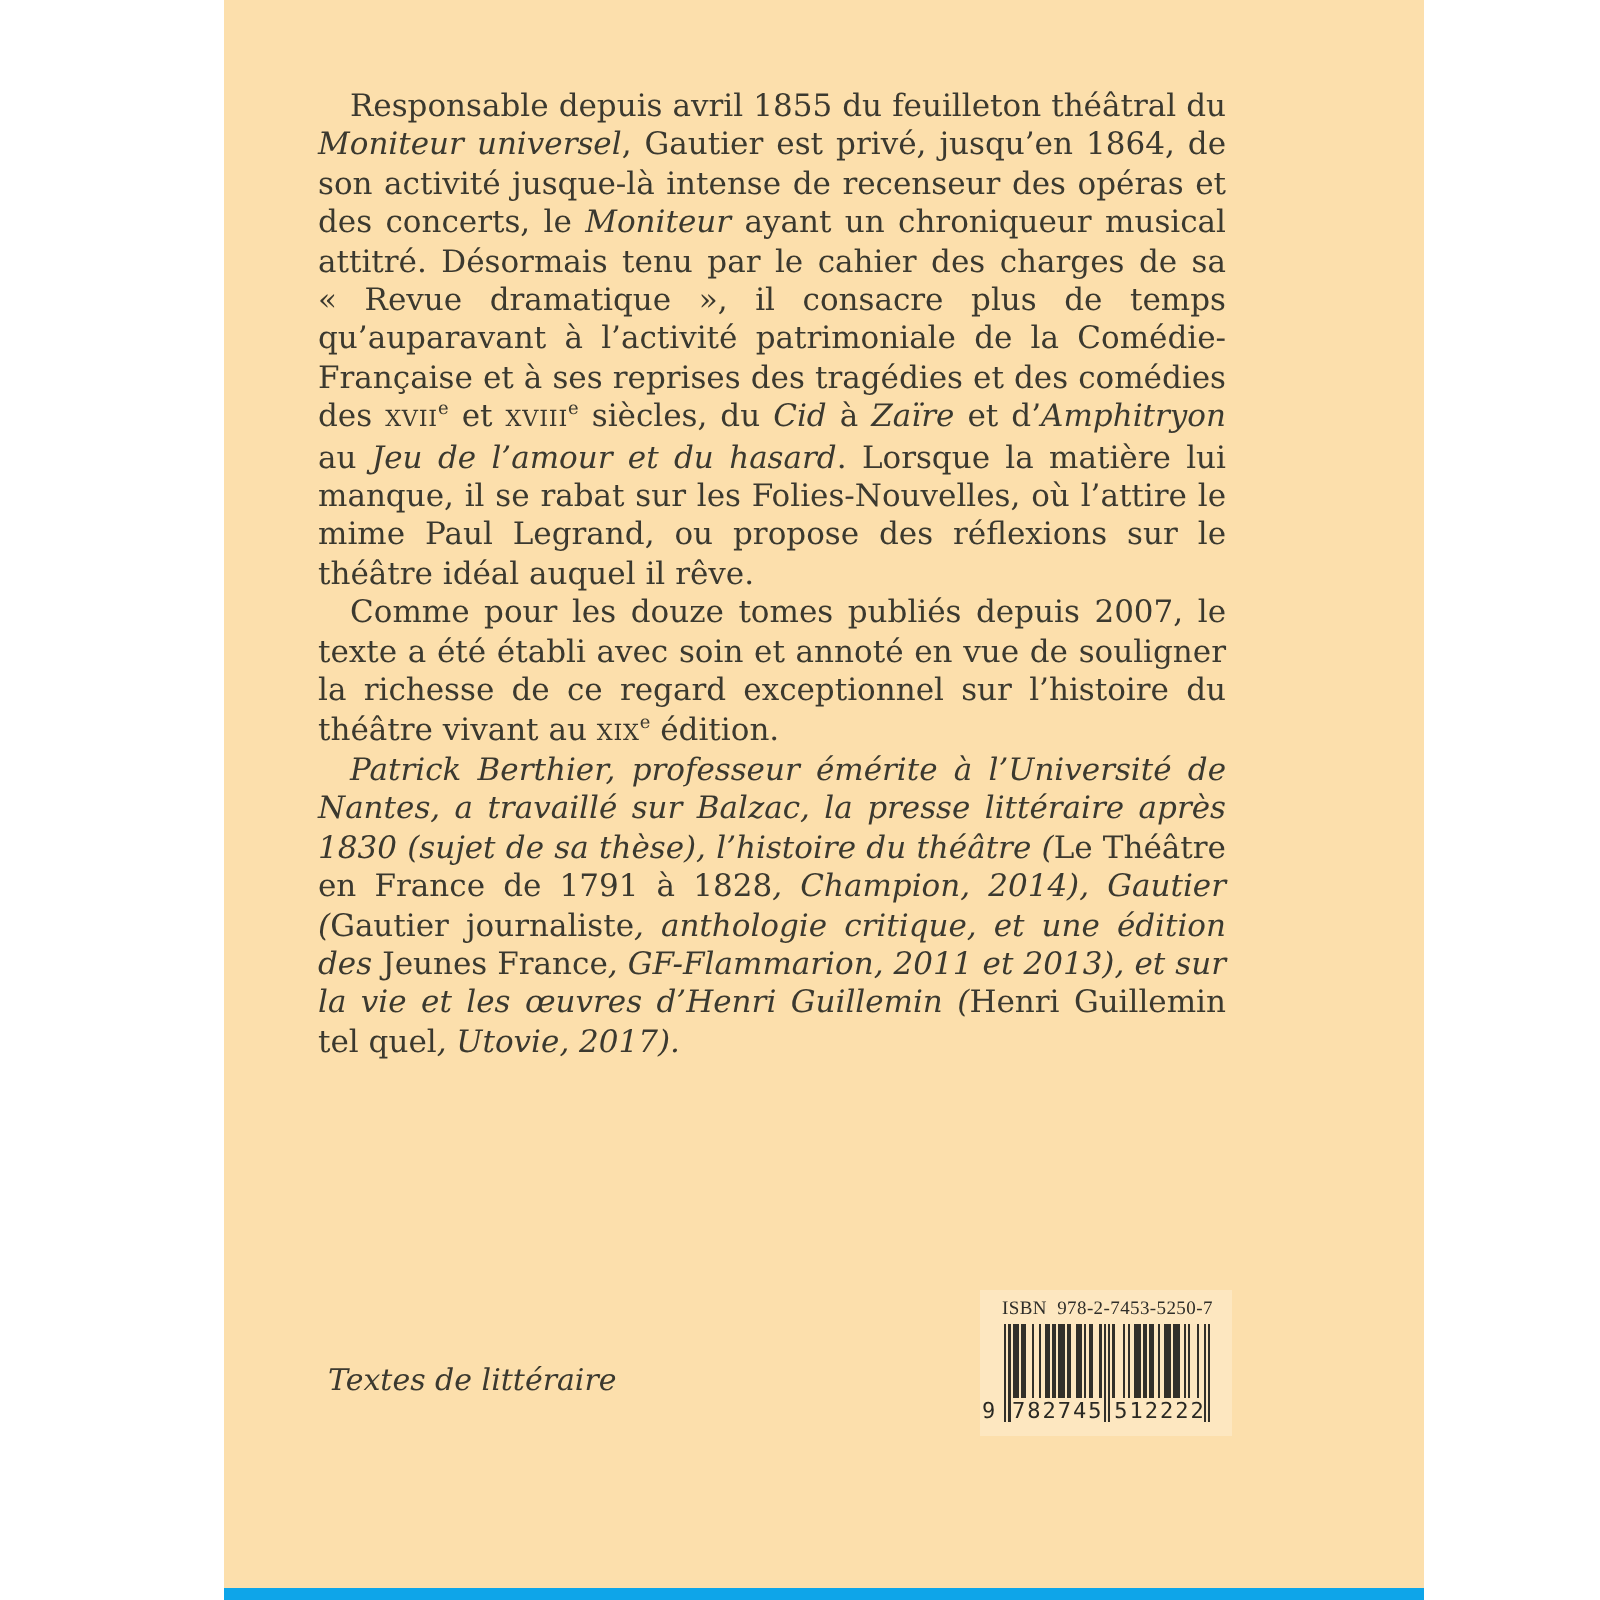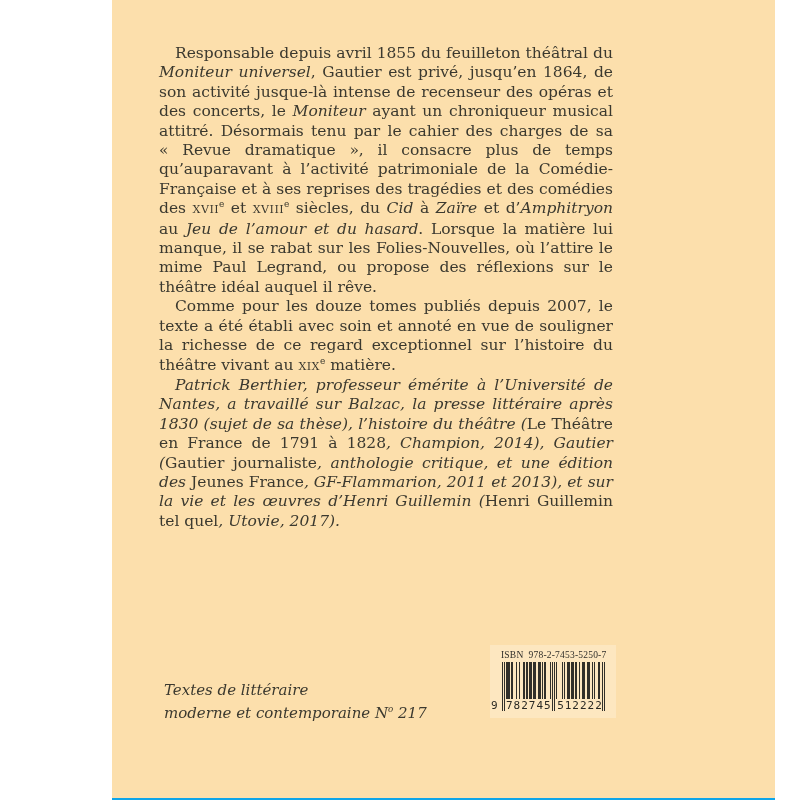--- a/index.html
+++ b/index.html
@@ -1,19 +1,19 @@
 <!DOCTYPE html>
 <html><head>
 <meta charset="utf-8">
 <style>
   html,body{margin:0;padding:0;background:#ffffff;}
   .stage{position:relative;width:800px;height:800px;background:#ffffff;overflow:hidden;
          font-family:"DejaVu Serif","Liberation Serif",serif;}
-  .cover{position:absolute;left:112px;top:0;width:663px;height:800px;background:#fcdfac;
-         border-bottom:2px solid #0ea5e9;box-sizing:border-box;}
+  .cover{position:absolute;left:112px;top:0;width:600px;height:800px;background:#fcdfac;
+         border-bottom:6px solid #0ea5e9;box-sizing:border-box;}
   .textblock{position:absolute;left:47px;top:44px;width:454px;color:#3b392f;
              font-size:15.5px;line-height:19.4px;text-align:justify;}
   .textblock p{margin:0;text-indent:16px;}
   .bio{margin-top:23px;font-style:italic;text-align:justify;}
   .it{font-style:italic;}
   .rm{font-style:normal;}
   .sc{font-size:0.72em;letter-spacing:0.4px;}
   .sup{vertical-align:super;font-size:0.58em;line-height:0;}
   .collection{position:absolute;left:52px;top:679px;color:#3b392f;font-style:italic;
               font-size:15px;line-height:22.5px;white-space:nowrap;}
@@ -31,27 +31,26 @@
   .bc-d2{left:67px;top:54px;width:46px;text-align:center;}
 </style>
 </head>
 <body>
 
 <div class="stage">
   <div class="cover">
 
     <div class="textblock">
       <p><span>Responsable depuis avril 1855 du feuilleton théâtral du </span><span class="it">Moniteur universel</span><span>, Gautier est privé, jusqu’en 1864, de son activité jusque-là intense de recenseur des opéras et des concerts, le </span><span class="it">Moniteur</span><span> ayant un chroniqueur musical attitré. Désormais tenu par le cahier des charges de sa «&nbsp;Revue dramatique&nbsp;», il consacre plus de temps qu’auparavant à l’activité patrimoniale de la Comédie-Française et à ses reprises des tragédies et des comédies des </span><span class="sc">XVII</span><span class="sup">e</span><span> et </span><span class="sc">XVIII</span><span class="sup">e</span><span> siècles, du </span><span class="it">Cid</span><span> à </span><span class="it">Zaïre</span><span> et d’</span><span class="it">Amphitryon</span><span> au </span><span class="it">Jeu de l’amour et du hasard</span><span>. Lorsque la matière lui manque, il se rabat sur les Folies-Nouvelles, où l’attire le mime Paul Legrand, ou propose des réflexions sur le théâtre idéal auquel il rêve.</span></p>
-      <p><span>Comme pour les douze tomes publiés depuis 2007, le texte a été établi avec soin et annoté en vue de souligner la richesse de ce regard exceptionnel sur l’histoire du théâtre vivant au </span><span class="sc">XIX</span><span class="sup">e</span><span> matière.</span></p>
+      <p><span>Comme pour les douze tomes publiés depuis 2007, le texte a été établi avec soin et annoté en vue de souligner la richesse de ce regard exceptionnel sur l’histoire du théâtre vivant au </span><span class="sc">XIX</span><span class="sup">e</span><span> édition.</span></p>
       <p class="bio"><span>Patrick Berthier, professeur émérite à l’Université de Nantes, a travaillé sur Balzac, la presse littéraire après 1830 (sujet de sa thèse), l’histoire du théâtre (</span><span class="rm">Le Théâtre en France de 1791 à 1828</span><span>, Champion, 2014), Gautier (</span><span class="rm">Gautier journaliste</span><span>, anthologie critique, et une édition des </span><span class="rm">Jeunes France</span><span>, GF-Flammarion, 2011 et 2013), et sur la vie et les œuvres d’Henri Guillemin (</span><span class="rm">Henri Guillemin tel quel</span><span>, Utovie, 2017).</span></p>
     </div>
 
     <div class="collection">
       <div>Textes de littéraire</div>
-      <div><span>moderne et contemporaine N</span><span class="sup">o</span><span>&nbsp;217</span></div>
     </div>
 
     <div class="barcode">
       <div class="isbn-label">ISBN  978-2-7453-5250-7</div>
       <div class="bars"><svg width="103" height="49" shape-rendering="crispEdges">
             <rect x="0.00" y="0" width="1.08" height="49" fill="#32302a"></rect>
             <rect x="2.17" y="0" width="1.08" height="49" fill="#32302a"></rect>
             <rect x="4.34" y="0" width="1.08" height="37" fill="#32302a"></rect>
             <rect x="5.42" y="0" width="1.08" height="37" fill="#32302a"></rect>
             <rect x="6.51" y="0" width="1.08" height="37" fill="#32302a"></rect>

